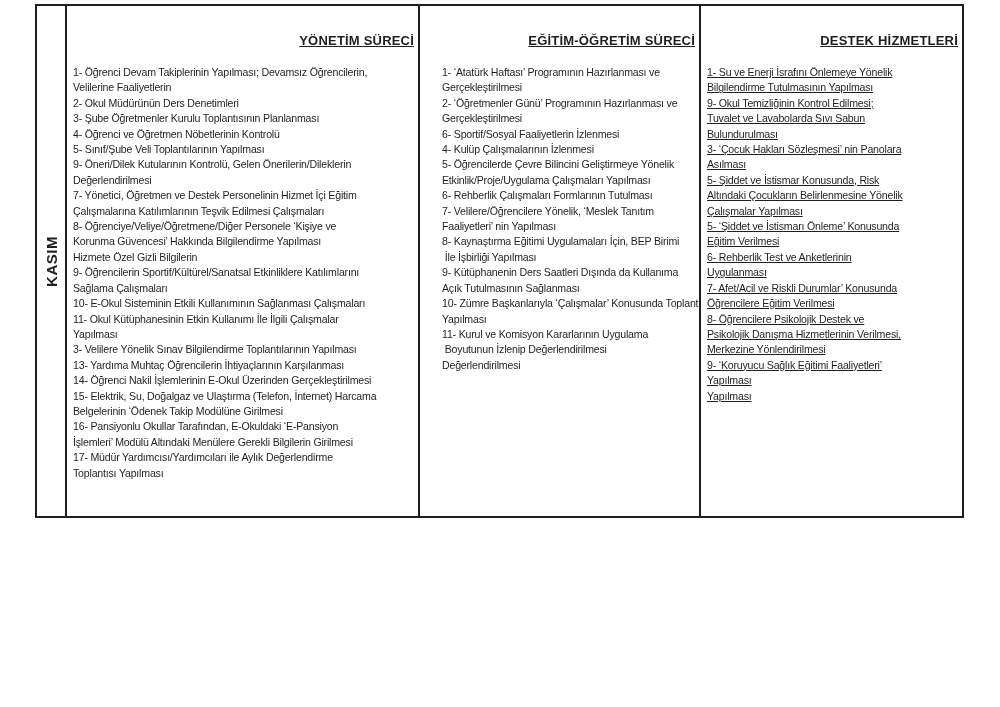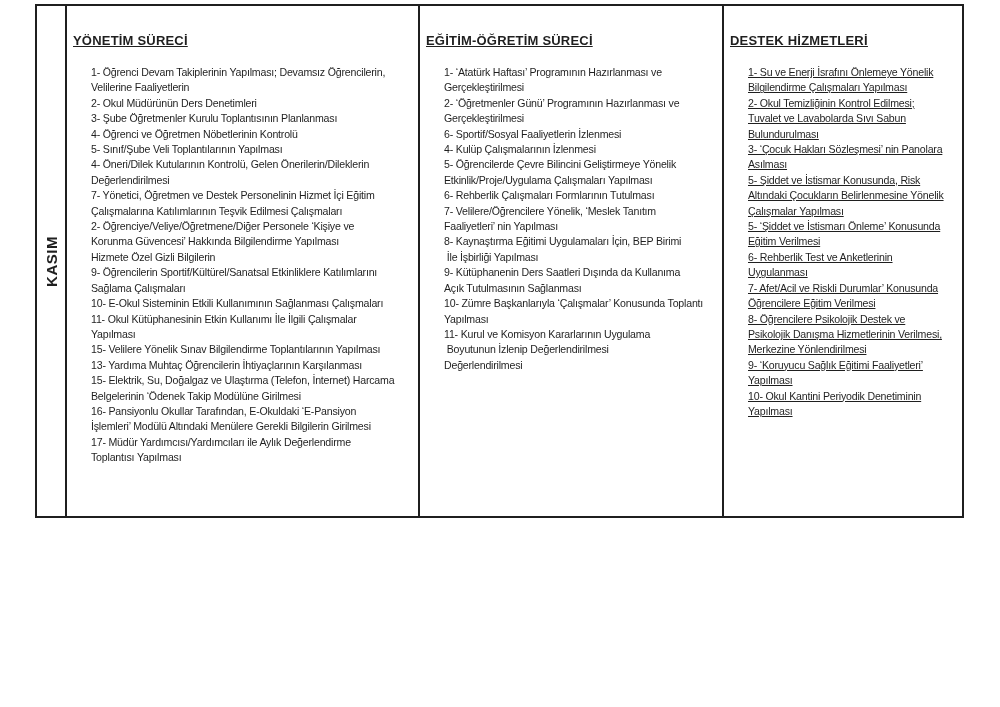--- a/index.html
+++ b/index.html
@@ -45,35 +45,34 @@
     font-size: 15px;
     letter-spacing: 0.5px;
     white-space: nowrap;
   }
   .col {
     box-sizing: border-box;
     overflow: hidden;
     padding: 0 4px 0 6px;
   }
   .col-1 { width: 353px; flex: none; border-right: 2px solid #1f1f1f; }
-  .col-2 { width: 304px; flex: none; border-right: 2px solid #1f1f1f; padding-left: 6px; }
+  .col-2 { width: 281px; flex: none; border-right: 2px solid #1f1f1f; padding-left: 22px; }
   .col-3 { flex: 1; text-decoration: underline; }
   .col-header {
     margin-top: 27px;
-    text-align: left;
+    text-align: right;
     font-weight: bold;
     text-decoration: underline;
     font-size: 13px;
     line-height: 16px;
     letter-spacing: 0.2px;
     white-space: nowrap;
   }
   .col-body {
     margin-top: 16px;
-    margin-left: 18px;
   }
   .line {
     font-size: 10.6px;
     line-height: 15.4px;
     letter-spacing: -0.2px;
     white-space: pre;
   }
 </style>
 </head>
 <body>
@@ -87,34 +86,35 @@
 
     <div class="col col-1">
       <div class="col-header">YÖNETİM SÜRECİ</div>
       <div class="col-body">
           <div class="line">1- Öğrenci Devam Takiplerinin Yapılması; Devamsız Öğrencilerin,</div>
           <div class="line">Velilerine Faaliyetlerin</div>
           <div class="line">2- Okul Müdürünün Ders Denetimleri</div>
           <div class="line">3- Şube Öğretmenler Kurulu Toplantısının Planlanması</div>
           <div class="line">4- Öğrenci ve Öğretmen Nöbetlerinin Kontrolü</div>
           <div class="line">5- Sınıf/Şube Veli Toplantılarının Yapılması</div>
-          <div class="line">4- Öneri/Dilek Kutularının Kontrolü, Gelen Önerilerin/Dileklerin</div>
+          <div class="line">9- Öneri/Dilek Kutularının Kontrolü, Gelen Önerilerin/Dileklerin</div>
           <div class="line">Değerlendirilmesi</div>
           <div class="line">7- Yönetici, Öğretmen ve Destek Personelinin Hizmet İçi Eğitim</div>
           <div class="line">Çalışmalarına Katılımlarının Teşvik Edilmesi Çalışmaları</div>
-          <div class="line">2- Öğrenciye/Veliye/Öğretmene/Diğer Personele ‘Kişiye ve</div>
+          <div class="line">8- Öğrenciye/Veliye/Öğretmene/Diğer Personele ‘Kişiye ve</div>
           <div class="line">Korunma Güvencesi’ Hakkında Bilgilendirme Yapılması</div>
           <div class="line">Hizmete Özel Gizli Bilgilerin</div>
           <div class="line">9- Öğrencilerin Sportif/Kültürel/Sanatsal Etkinliklere Katılımlarını</div>
           <div class="line">Sağlama Çalışmaları</div>
           <div class="line">10- E-Okul Sisteminin Etkili Kullanımının Sağlanması Çalışmaları</div>
           <div class="line">11- Okul Kütüphanesinin Etkin Kullanımı İle İlgili Çalışmalar</div>
           <div class="line">Yapılması</div>
-          <div class="line">15- Velilere Yönelik Sınav Bilgilendirme Toplantılarının Yapılması</div>
+          <div class="line">3- Velilere Yönelik Sınav Bilgilendirme Toplantılarının Yapılması</div>
           <div class="line">13- Yardıma Muhtaç Öğrencilerin İhtiyaçlarının Karşılanması</div>
+          <div class="line">14- Öğrenci Nakil İşlemlerinin E-Okul Üzerinden Gerçekleştirilmesi</div>
           <div class="line">15- Elektrik, Su, Doğalgaz ve Ulaştırma (Telefon, İnternet) Harcama</div>
           <div class="line">Belgelerinin ‘Ödenek Takip Modülüne Girilmesi</div>
           <div class="line">16- Pansiyonlu Okullar Tarafından, E-Okuldaki ‘E-Pansiyon</div>
           <div class="line">İşlemleri’ Modülü Altındaki Menülere Gerekli Bilgilerin Girilmesi</div>
           <div class="line">17- Müdür Yardımcısı/Yardımcıları ile Aylık Değerlendirme</div>
           <div class="line">Toplantısı Yapılması</div>
         </div>
     </div>
 
     <div class="col col-2">
@@ -140,39 +140,38 @@
           <div class="line">11- Kurul ve Komisyon Kararlarının Uygulama</div>
           <div class="line"> Boyutunun İzlenip Değerlendirilmesi</div>
           <div class="line">Değerlendirilmesi</div>
         </div>
     </div>
 
     <div class="col col-3">
       <div class="col-header">DESTEK HİZMETLERİ</div>
       <div class="col-body">
           <div class="line">1- Su ve Enerji İsrafını Önlemeye Yönelik</div>
-          <div class="line">Bilgilendirme Çalışmaları Yapılması</div>
-          <div class="line">2- Okul Temizliğinin Kontrol Edilmesi;</div>
+          <div class="line">Bilgilendirme Tutulmasının Yapılması</div>
+          <div class="line">9- Okul Temizliğinin Kontrol Edilmesi;</div>
           <div class="line">Tuvalet ve Lavabolarda Sıvı Sabun</div>
           <div class="line">Bulundurulması</div>
           <div class="line">3- ‘Çocuk Hakları Sözleşmesi’ nin Panolara</div>
           <div class="line">Asılması</div>
           <div class="line">5- Şiddet ve İstismar Konusunda, Risk</div>
           <div class="line">Altındaki Çocukların Belirlenmesine Yönelik</div>
           <div class="line">Çalışmalar Yapılması</div>
           <div class="line">5- ‘Şiddet ve İstismarı Önleme’ Konusunda</div>
           <div class="line">Eğitim Verilmesi</div>
           <div class="line">6- Rehberlik Test ve Anketlerinin</div>
           <div class="line">Uygulanması</div>
           <div class="line">7- Afet/Acil ve Riskli Durumlar’ Konusunda</div>
           <div class="line">Öğrencilere Eğitim Verilmesi</div>
           <div class="line">8- Öğrencilere Psikolojik Destek ve</div>
           <div class="line">Psikolojik Danışma Hizmetlerinin Verilmesi,</div>
           <div class="line">Merkezine Yönlendirilmesi</div>
           <div class="line">9- ‘Koruyucu Sağlık Eğitimi Faaliyetleri’</div>
           <div class="line">Yapılması</div>
-          <div class="line">10- Okul Kantini Periyodik Denetiminin</div>
           <div class="line">Yapılması</div>
         </div>
     </div>
 
   </div>
 </div>
 
 </body></html>

